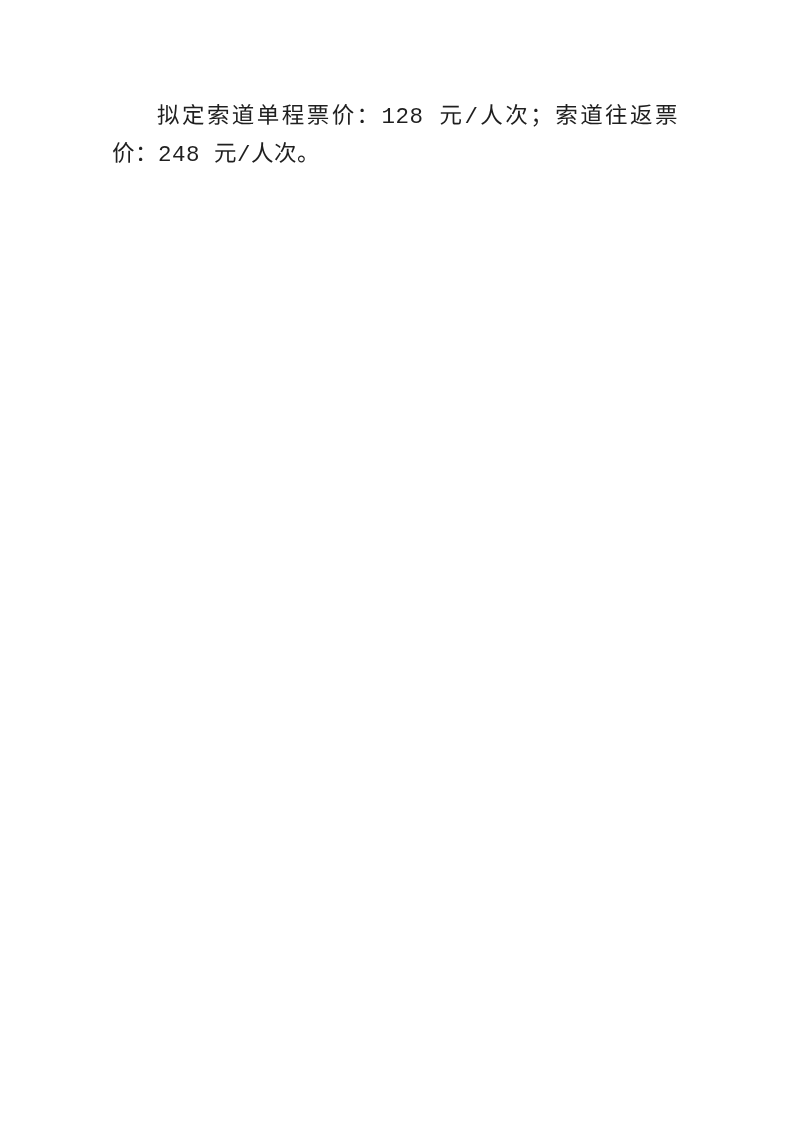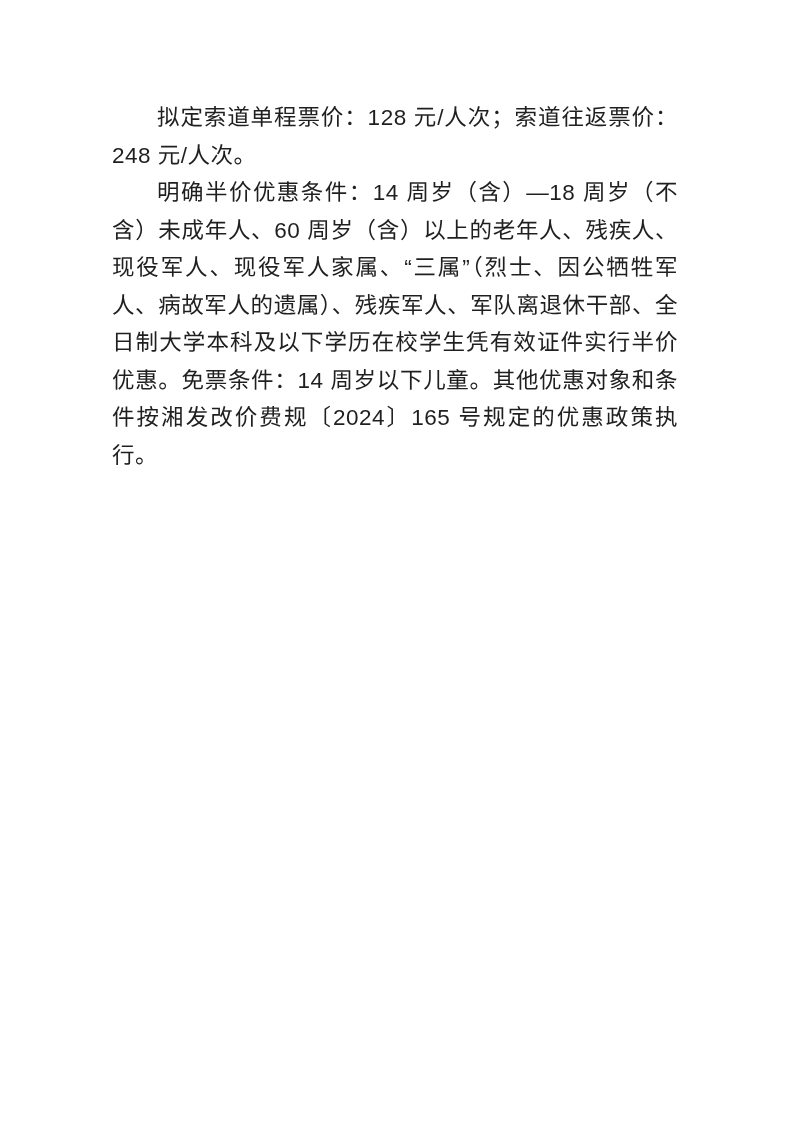--- a/index.html
+++ b/index.html
@@ -18,31 +18,30 @@
   }
   .doc-body {
     position: absolute;
     top: 99px;
     left: 112px;
     width: 566px;
     box-sizing: border-box;
   }
   .para {
     margin: 0;
-    font-family: Liberation Sans, sans-serif;
+    font-family: Liberation Mono, monospace;
     font-size: 22.5px;
     line-height: 37.5px;
     color: #1f1f1f;
     text-align: justify;
     text-indent: 2em;
     letter-spacing: 0.5px;
     word-break: break-all;
   }
 </style>
 </head>
 <body>
 
 <div class="page">
   <main class="doc-body">
     <p class="para">拟定索道单程票价：128 元/人次；索道往返票价：248 元/人次。</p>
-    <p class="para">明确半价优惠条件：14 周岁（含）—18 周岁（不含）未成年人、60 周岁（含）以上的老年人、残疾人、现役军人、现役军人家属、“三属”（烈士、因公牺牲军人、病故军人的遗属）、残疾军人、军队离退休干部、全日制大学本科及以下学历在校学生凭有效证件实行半价优惠。免票条件：14 周岁以下儿童。其他优惠对象和条件按湘发改价费规〔2024〕165 号规定的优惠政策执行。</p>
   </main>
 </div>
 
 </body></html>

